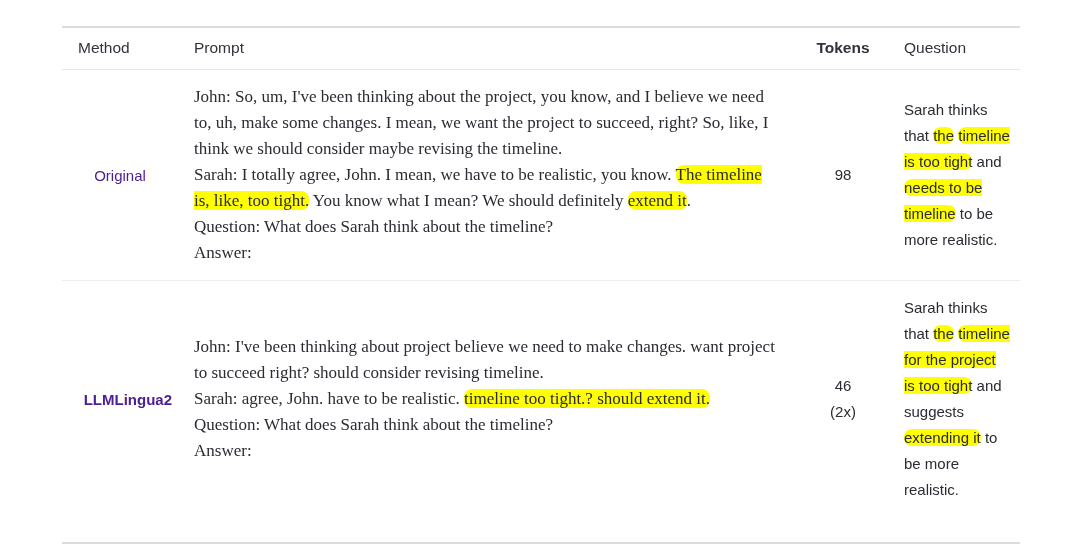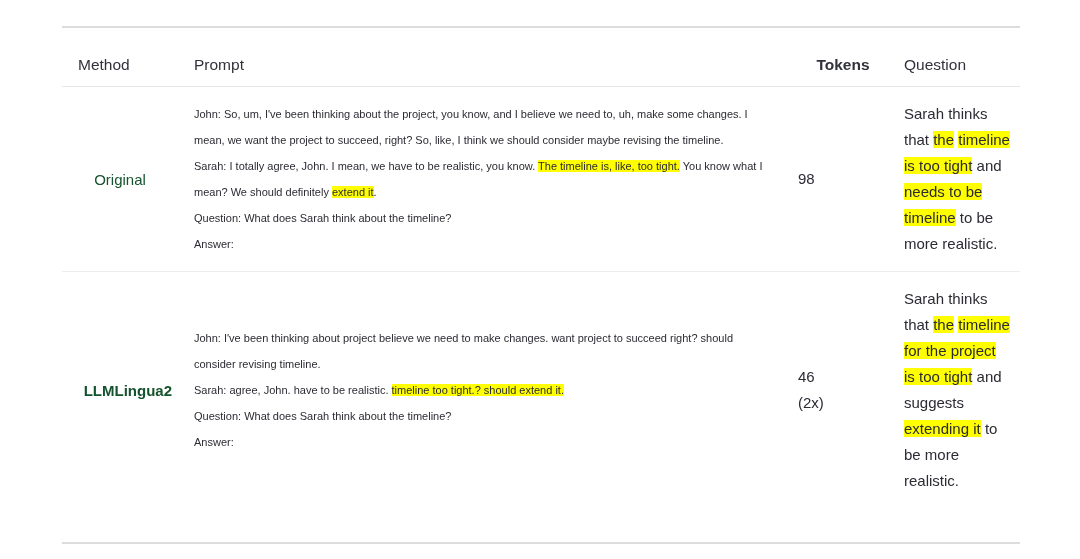--- a/index.html
+++ b/index.html
@@ -18,21 +18,21 @@
   .page {
     position: relative;
     width: 1080px;
     height: 559px;
     background: #ffffff;
   }
 
   .table-wrap {
     position: absolute;
     left: 62px;
-    top: 36px;
+    top: 19px;
     width: 958px;
   }
 
   table.comparison {
     border-collapse: collapse;
     width: 958px;
     table-layout: fixed;
   }
 
   
@@ -77,49 +77,52 @@
     padding: 0;
     vertical-align: middle;
     border-bottom: 1px solid #ededed;
   }
   tbody tr.last td { border-bottom: none; }
 
   .cell-method {
     font-size: 15px;
     text-align: center;
     padding: 0 6px;
-    color: #14532d;
+    color: #4c1d95;
   }
   .cell-method.bold { font-weight: bold; text-align: right; }
 
   .cell-prompt {
-    font-size: 11px;
+    font-size: 17px;
     line-height: 26px;
     padding: 14px 22px 14px 16px;
     color: #2b2b33;
+    font-family: Liberation Serif, serif;
   }
   .cell-prompt .line { white-space: normal; }
 
   .cell-tokens {
     font-size: 15px;
+    text-align: center;
     line-height: 26px;
     color: #2b2b33;
   }
 
   .cell-response {
     font-size: 15px;
     line-height: 26px;
     padding: 14px 10px 14px 16px;
     color: #2b2b33;
   }
 
   mark.hl {
     background: #ffff00;
     color: #2b2b33;
     padding: 0;
+    border-radius: 8px;
   }
 </style>
 </head>
 <body>
 
 <div class="page">
 
   <div class="rule-top"></div>
 
   <div class="table-wrap">

